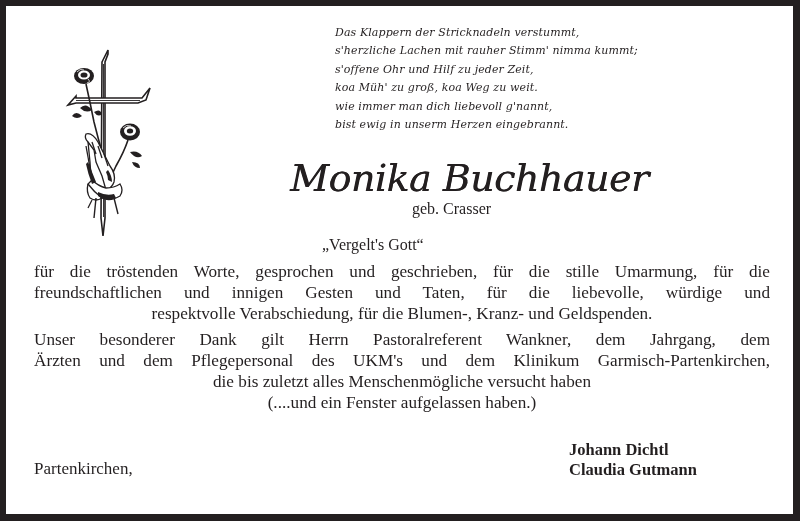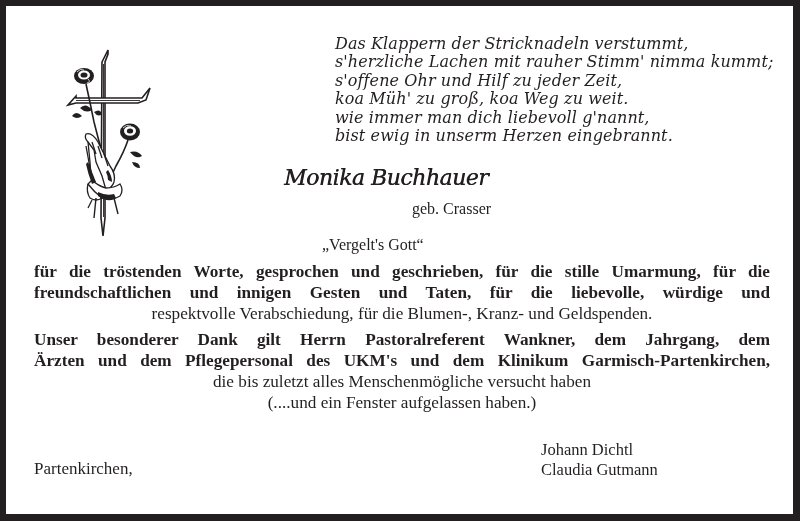--- a/index.html
+++ b/index.html
@@ -23,39 +23,39 @@
     .illustration {
       position: absolute;
       left: 52px;
       top: 36px;
       width: 96px;
       height: 196px;
     }
     .poem {
       position: absolute;
       left: 329px;
-      top: 29px;
+      top: 18px;
       width: 460px;
       font-family: "DejaVu Serif", serif;
       font-style: italic;
-      font-size: 16px;
+      font-size: 11px;
       line-height: 18.4px;
       letter-spacing: 0.1px;
       white-space: nowrap;
     }
     .poem div { height: 18.4px; }
     .name {
       position: absolute;
-      left: 278px;
+      left: 284px;
       top: 150px;
       width: 360px;
       font-family: "DejaVu Serif", "Liberation Serif", serif;
       font-style: italic;
       font-weight: normal;
-      font-size: 22px;
+      font-size: 38px;
       line-height: 44px;
       letter-spacing: -0.5px;
       white-space: nowrap;
       text-shadow: 0.4px 0 0 #231f20;
     }
     .maiden {
       position: absolute;
       left: 406px;
       top: 193px;
       font-family: "Liberation Serif", serif;
@@ -82,21 +82,20 @@
       line-height: 21px;
     }
     .body-block .line {
       display: block;
       height: 21px;
       white-space: nowrap;
     }
     .body-block .justify {
       text-align: justify;
       text-align-last: justify;
-      font-weight: bold;
     }
     .body-block .center {
       text-align: center;
     }
     .para1 { top: 255px; }
     .para2 { top: 323px; }
     .place-date {
       position: absolute;
       left: 28px;
       top: 453px;
@@ -107,21 +106,21 @@
     }
     .signatures {
       position: absolute;
       left: 535px;
       top: 434px;
       font-family: "Liberation Serif", serif;
       font-size: 16.5px;
       line-height: 19.5px;
       white-space: nowrap;
     }
-    .signatures b { font-weight: normal; }
+    .signatures b { font-weight: bold; margin-left: 28px; }
   </style>
 </head>
 <body>
 
 <div class="page">
 
   <div class="illustration">
     <svg width="96" height="196" viewBox="0 0 96 196" xmlns="http://www.w3.org/2000/svg">
       <g fill="none" stroke="#231f20" stroke-linejoin="miter">
 

